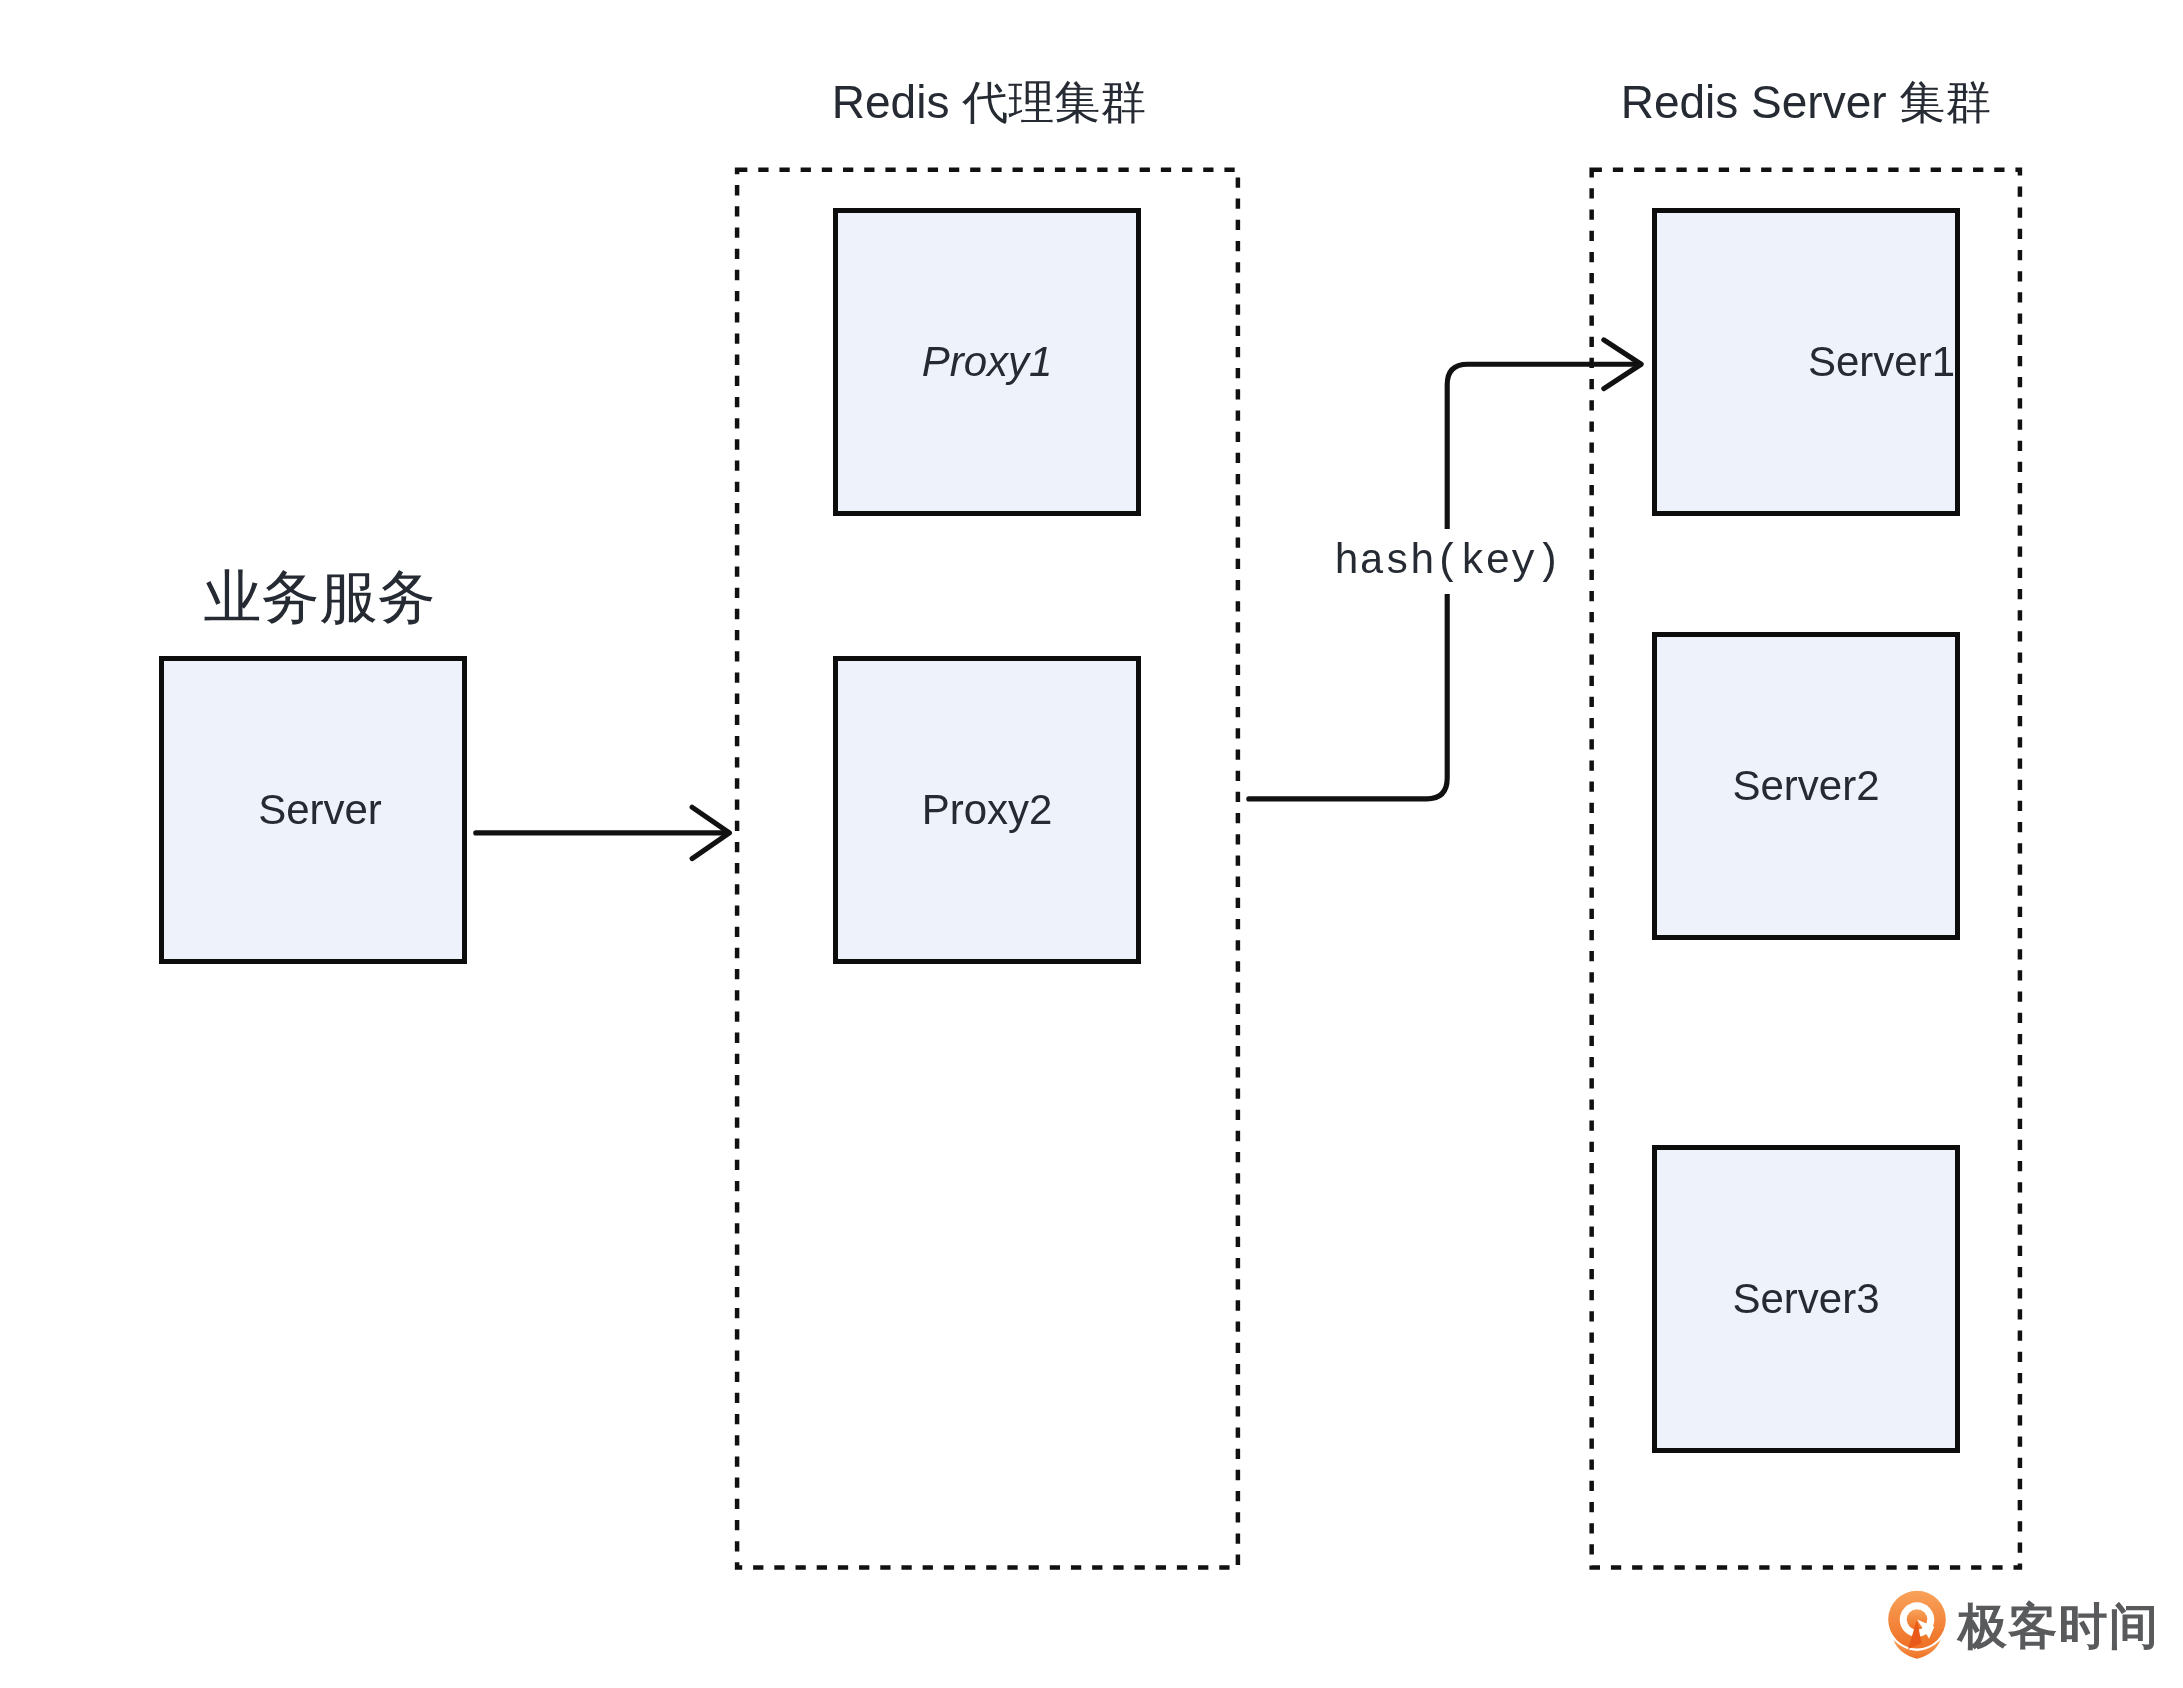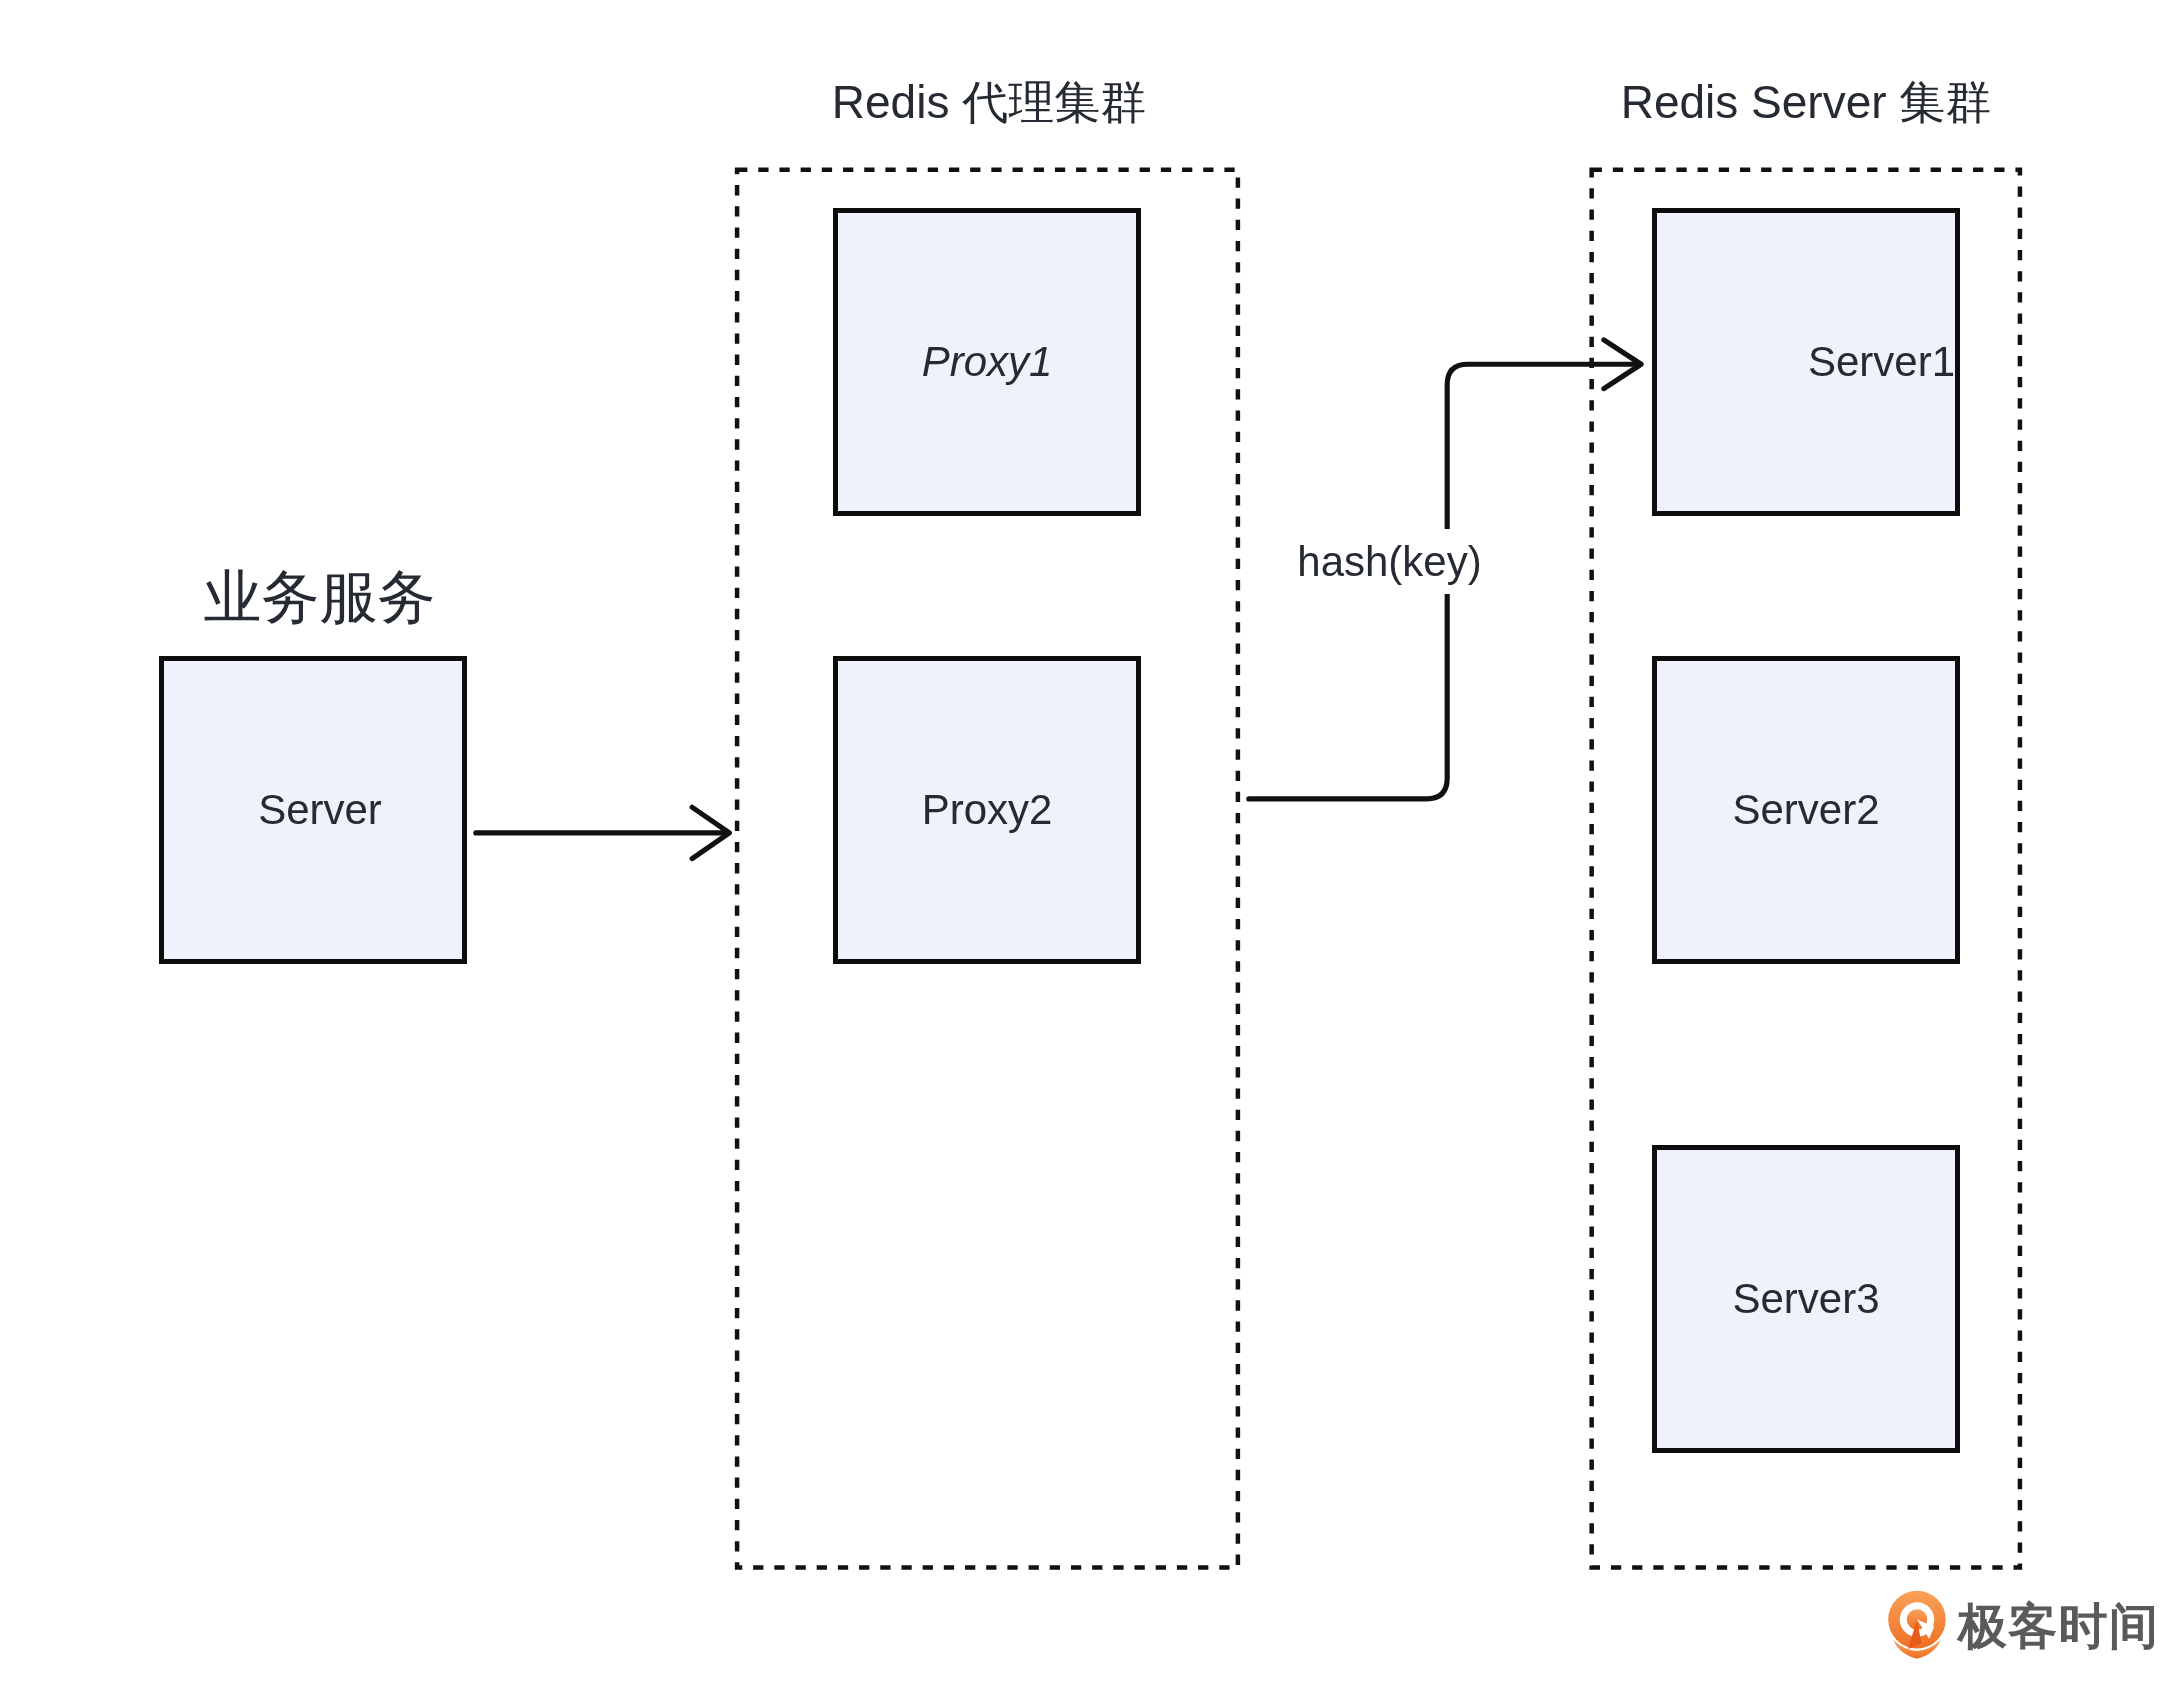--- a/index.html
+++ b/index.html
@@ -46,21 +46,21 @@
     align-items: center;
     justify-content: center;
     font-size: 42px;
     color: var(--text, #262b33);
   }
   .server-box   { left: 159px;  top: 656px; padding-left: 14px; }
   .proxy-box-1  { left: 833px; top: 208px; font-style: italic;  }
   .proxy-box-2  { left: 833px; top: 656px; }
   .proxy-box-3  { left: 833px; top: 1145px; }
   .rserver-box-1 { left: 1652px; top: 208px; justify-content: flex-end;  }
-  .rserver-box-2 { left: 1652px; top: 656px; }
+  .rserver-box-2 { left: 1652px; top: 632px; }
   .rserver-box-3 { left: 1652px; top: 1145px; }
 
   .diagram-title {
     position: absolute;
     width: 578px;
     top: 78px;
     font-size: 46px;
     line-height: 49px;
     text-align: center;
     color: var(--text, #262b33);
@@ -79,21 +79,22 @@
     text-align: center;
     color: var(--text, #262b33);
     white-space: nowrap;
   }
 
   .hash-label-wrap {
     position: absolute;
     left: 1287px;
     top: 529px;
     width: 321px;
-    text-align: left;
+    text-align: center;
+    font-family: Liberation Mono, monospace;
   }
   .hash-label {
     display: inline-block;
     background: var(--hash-label-bg, #ffffff);
     padding: 11.6px 10.3px;
     font-size: 42px;
     line-height: 42px;
     color: var(--text, #262b33);
     white-space: nowrap;
   }

